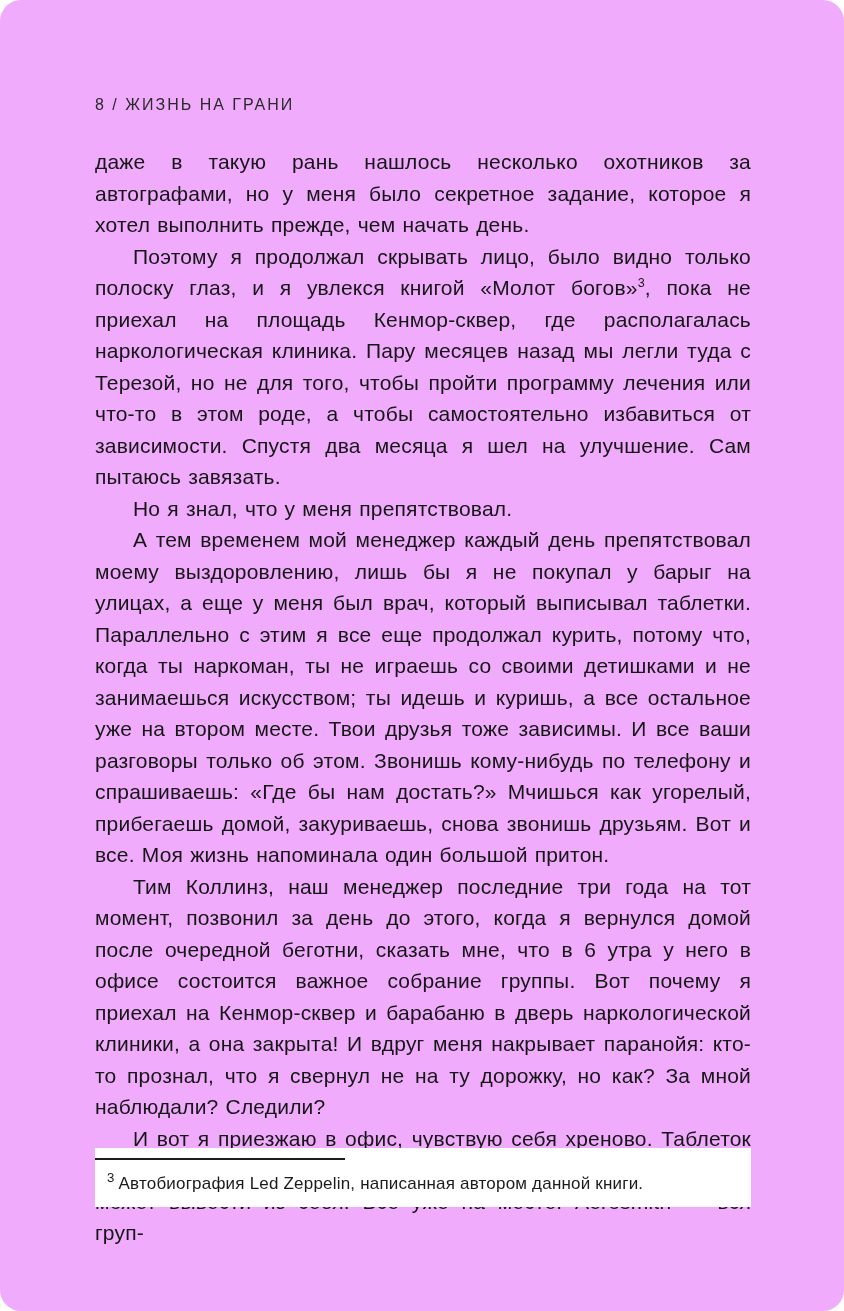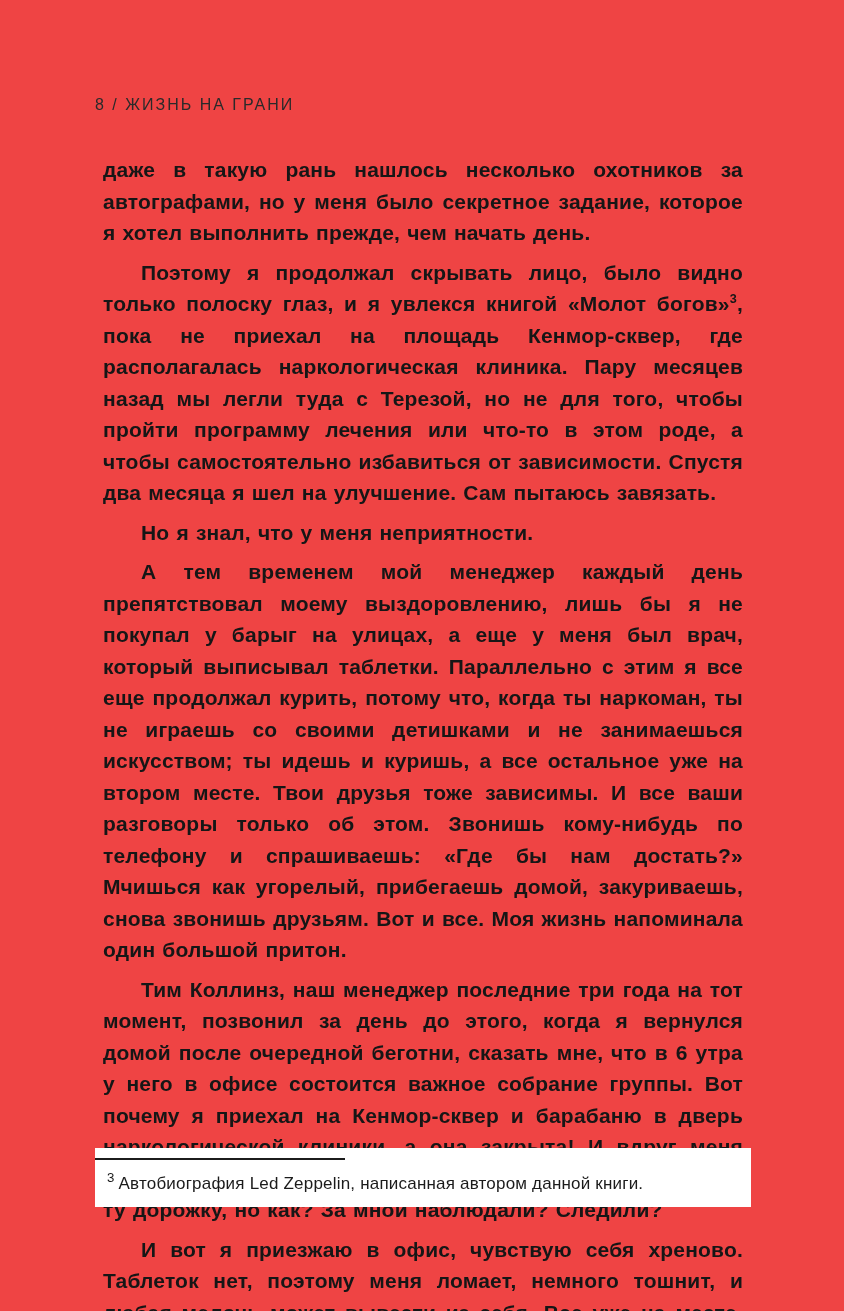--- a/index.html
+++ b/index.html
@@ -4,25 +4,26 @@
 <style>
   html, body {
     margin: 0;
     padding: 0;
     background: #ffffff;
   }
   .page {
     position: relative;
     width: 844px;
     height: 1311px;
-    background: #ef4444;
+    background: #f0abfc;
     box-sizing: border-box;
     font-family: "Liberation Sans", sans-serif;
     color: #161616;
     overflow: hidden;
+    border-radius: 21px;
   }
   .running-header {
     position: absolute;
     left: 95px;
     top: 96px;
     font-size: 16px;
     letter-spacing: 2px;
     color: #2a2a2a;
     white-space: nowrap;
   }
@@ -31,22 +32,21 @@
     left: 95px;
     top: 146px;
     width: 656px;
     font-size: 21px;
     line-height: 31.5px;
     text-align: justify;
     letter-spacing: 0.2px;
     word-spacing: 1px;
   }
   .body-text p {
-    margin: 8px;
-    font-weight: bold;
+    margin: 0;
   }
   .body-text p.indent {
     text-indent: 38px;
   }
   sup.fn-ref {
     font-size: 0.6em;
     line-height: 0;
     vertical-align: super;
   }
   .footnote-area {
@@ -84,21 +84,21 @@
 
   <div class="running-header">
     <span>8 / ЖИЗНЬ НА ГРАНИ</span>
   </div>
 
   <div class="body-text">
     <p>даже в такую рань нашлось несколько охотников за автографами, но у меня было секретное задание, которое я хотел выполнить прежде, чем начать день.</p>
 
     <p class="indent"><span>Поэтому я продолжал скрывать лицо, было видно только полоску глаз, и я увлекся книгой «Молот богов»</span><sup class="fn-ref">3</sup><span>, пока не приехал на площадь Кенмор-сквер, где располагалась наркологическая клиника. Пару месяцев назад мы легли туда с Терезой, но не для того, чтобы пройти программу лечения или что-то в этом роде, а чтобы самостоятельно избавиться от зависимости. Спустя два месяца я шел на улучшение. Сам пытаюсь завязать.</span></p>
 
-    <p class="indent">Но я знал, что у меня неприятности.</p>
+    <p class="indent">Но я знал, что у меня препятствовал.</p>
 
     <p class="indent">А тем временем мой менеджер каждый день препятствовал моему выздоровлению, лишь бы я не покупал у барыг на улицах, а еще у меня был врач, который выписывал таблетки. Параллельно с этим я все еще продолжал курить, потому что, когда ты наркоман, ты не играешь со своими детишками и не занимаешься искусством; ты идешь и куришь, а все остальное уже на втором месте. Твои друзья тоже зависимы. И все ваши разговоры только об этом. Звонишь кому-нибудь по телефону и спрашиваешь: «Где бы нам достать?» Мчишься как угорелый, прибегаешь домой, закуриваешь, снова звонишь друзьям. Вот и все. Моя жизнь напоминала один большой притон.</p>
 
     <p class="indent">Тим Коллинз, наш менеджер последние три года на тот момент, позвонил за день до этого, когда я вернулся домой после очередной беготни, сказать мне, что в 6 утра у него в офисе состоится важное собрание группы. Вот почему я приехал на Кенмор-сквер и барабаню в дверь наркологической клиники, а она закрыта! И вдруг меня накрывает паранойя: кто-то прознал, что я свернул не на ту дорожку, но как? За мной наблюдали? Следили?</p>
 
     <p class="indent">И вот я приезжаю в офис, чувствую себя хреново. Таблеток нет, поэтому меня ломает, немного тошнит, и любая мелочь может вывести из себя. Все уже на месте. Aerosmith — вся груп-</p>
   </div>
 
   <div class="footnote-area">
     <div class="footnote-rule"></div>

